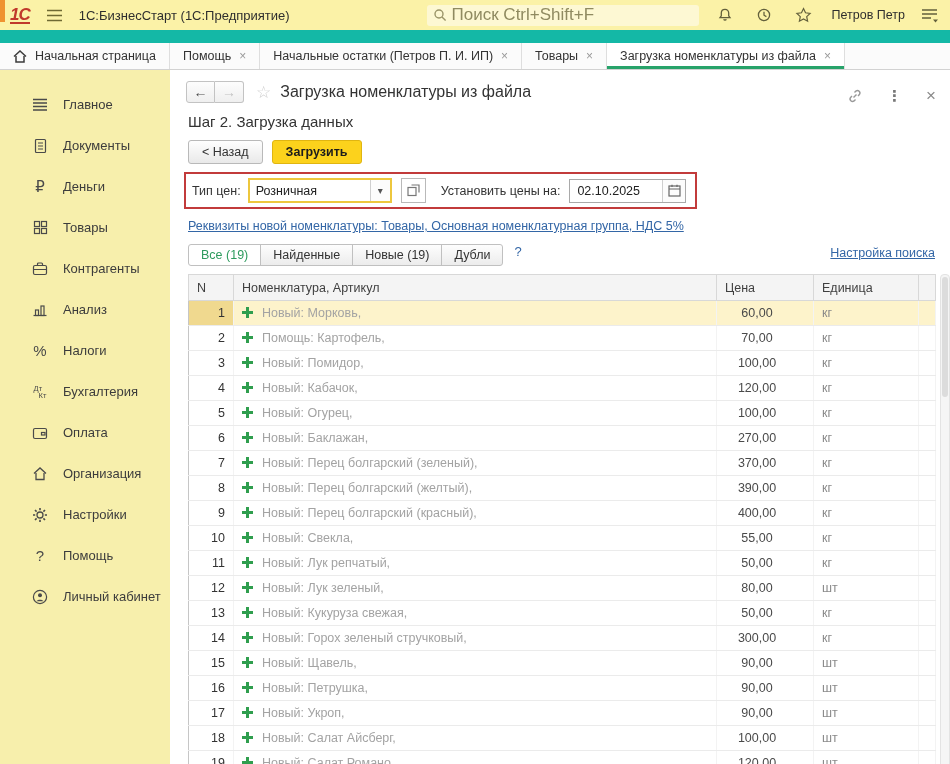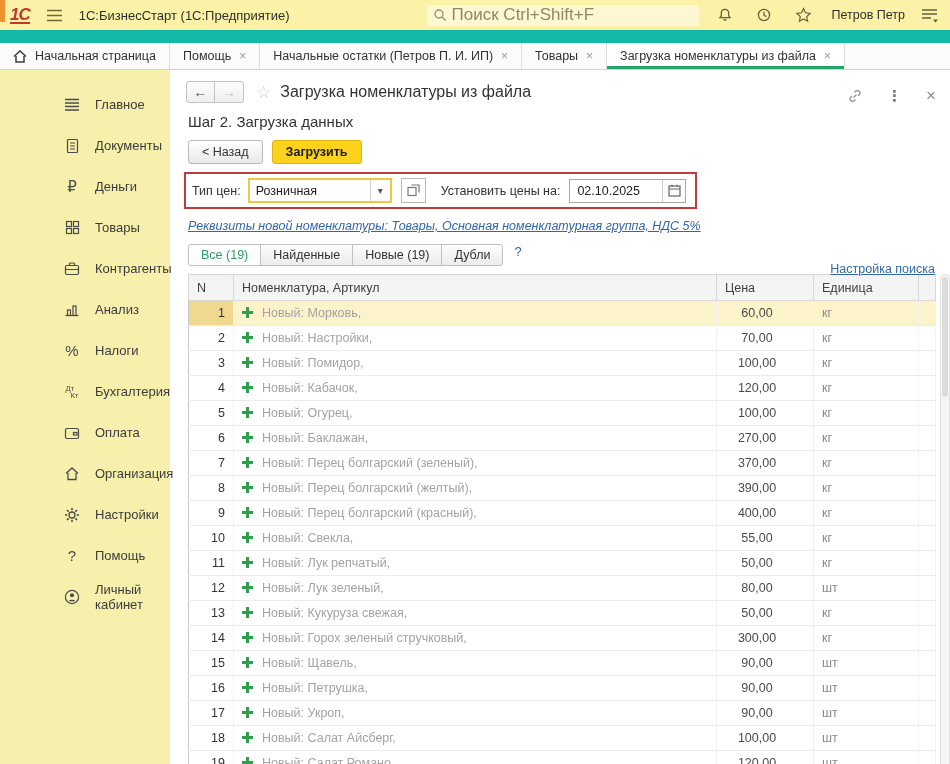--- a/index.html
+++ b/index.html
@@ -26,21 +26,21 @@
   .tab { display:flex; align-items:center; padding:0 13px; border-right:1px solid #dedede; position:relative; cursor:pointer; white-space:nowrap; }
   .tab .close { color:#9a9a9a; margin-left:8px; font-size:12px; }
   .tab.active { background:#fff; }
   .tab.active::after { content:""; position:absolute; left:0; right:0; bottom:0; height:3px; background:#27a36a; }
   .tab .home-ic { margin-right:8px; display:inline-flex; }
 
   
   .body-row { display:flex; height:707px; }
   .sidebar { width:177px; padding:0 7px 4px 0; background:#fff; }
   .sidebar-panel { background:#f7efac; height:100%; border-radius:0 0 9px 9px; padding-top:14px; }
-  .side-item { display:flex; align-items:center; height:41px; padding-left:30px; cursor:pointer;margin-left:32px; }
+  .side-item { display:flex; align-items:center; height:41px; padding-left:30px; cursor:pointer; }
   .side-ic { width:20px; height:18px; display:inline-flex; align-items:center; justify-content:center; color:#4a4a4a; font-size:14px; flex:none; }
   .side-label { margin-left:13px; font-size:13px; color:#3c3c3c; }
   .dtkt { font-size:7.5px; line-height:7px; color:#4a4a4a; display:inline-block; text-align:left; }
   .dtkt i { font-style:normal; display:block; }
   .dtkt i:last-child { padding-left:5px; }
 
   .main { flex:1; padding-left:5px; position:relative; background:#fff; }
 
   
   .nav-row { display:flex; align-items:center; padding-top:10px; height:34px; }
@@ -64,30 +64,30 @@
   .red-frame { display:inline-flex; align-items:center; gap:7px; border:2px solid #c23b3b; margin:8px 0 0 2px; padding:4px 9px 4px 6px; }
   .fld-label { font-size:12.5px; color:#333; white-space:nowrap; }
   .combo { display:flex; align-items:stretch; border:2px solid #edc73e; height:25px; background:#fff; }
   .combo-text { width:120px; font-size:12.5px; color:#222; padding:4px 6px 0; }
   .combo-arrow { width:20px; border-left:1px solid #cfcfcf; display:flex; align-items:center; justify-content:center; color:#555; font-size:10px; background:#fcfcfc; cursor:pointer; }
   .sq-btn { width:25px; height:25px; border:1px solid #b9b9b9; background:#fff; display:flex; align-items:center; justify-content:center; margin-left:2px; cursor:pointer; }
   .date-fld { display:flex; align-items:stretch; border:1px solid #a9a9a9; height:24px; background:#fff; margin-left:2px; }
   .date-text { width:92px; font-size:12.5px; color:#222; padding:4px 7px 0; }
   .cal-btn { width:23px; border-left:1px solid #cfcfcf; display:flex; align-items:center; justify-content:center; background:#fcfcfc; cursor:pointer; }
 
-  .req-link { display:inline-block; margin:10px 0 0 6px; font-size:12.5px; color:#3366a6; text-decoration:underline; cursor:pointer;font-style:italic; }
+  .req-link { display:inline-block; margin:10px 0 0 6px; font-size:12.5px; color:#3366a6; text-decoration:underline; cursor:pointer; }
 
   
   .filter-row { display:flex; align-items:flex-start; margin:10px 0 0 6px; width:747px; position:relative; }
   .fbtn { font-size:12.5px; padding:3px 12px; border:1px solid #c0c0c0; background:linear-gradient(#fdfdfd,#ececec); color:#333; margin-left:-1px; cursor:pointer; }
   .fbtn:first-child { margin-left:0; border-radius:3px 0 0 3px; }
   .fbtn.last { border-radius:0 3px 3px 0; }
   .fbtn.active { background:#fff; color:#2e9b5e; }
   .q-mark { color:#3366a6; font-size:13px; margin-left:11px; cursor:pointer; }
-  .search-set { position:absolute; right:0; top:18px; font-size:12.5px; color:#3366a6; text-decoration:underline; cursor:pointer; }
+  .search-set { position:absolute; right:0; top:2px; font-size:12.5px; color:#3366a6; text-decoration:underline; cursor:pointer; }
 
   
   .table-area { margin:8px 0 0 6px; display:flex; }
   table { border-collapse:collapse; table-layout:fixed; width:747px; border:1px solid #c6c6c6; }
   th { background:#f4f4f4; border:1px solid #d8d8d8; font-weight:normal; font-size:12.5px; color:#3f3f3f; text-align:left; height:26px; padding:0 8px; }
   td { height:25px; border-bottom:1px solid #ebebeb; border-right:1px solid #f3f3f3; font-size:12.5px; overflow:hidden; white-space:nowrap; }
   td.col-n { text-align:right; padding-right:8px; color:#333; }
   td.col-name { padding-left:8px; color:#a3a3a3; }
   td.col-name .plus { display:inline-block; margin-right:9px; vertical-align:-1px; }
   td.col-price { text-align:center; padding-right:16px; color:#4a4a4a;margin-left:29px; }
@@ -385,21 +385,21 @@
                       <path d="M4 0h3v4h4v3H7v4H4V7H0V4h4z" fill="#2f9e4e"></path>
                     </svg></span><span>Новый: Морковь,</span></td>
                 <td class="col-price">60,00</td>
                 <td class="col-unit">кг</td>
                 <td></td>
               </tr>
               <tr>
                 <td class="col-n">2</td>
                 <td class="col-name"><span class="plus"><svg width="11" height="11" viewBox="0 0 11 11">
                       <path d="M4 0h3v4h4v3H7v4H4V7H0V4h4z" fill="#2f9e4e"></path>
-                    </svg></span><span>Новый: Настройки,</span></td>
+                    </svg></span><span>Помощь: Картофель,</span></td>
                 <td class="col-price">70,00</td>
                 <td class="col-unit">кг</td>
                 <td></td>
               </tr>
               <tr>
                 <td class="col-n">3</td>
                 <td class="col-name"><span class="plus"><svg width="11" height="11" viewBox="0 0 11 11">
                       <path d="M4 0h3v4h4v3H7v4H4V7H0V4h4z" fill="#2f9e4e"></path>
                     </svg></span><span>Новый: Помидор,</span></td>
                 <td class="col-price">100,00</td>

